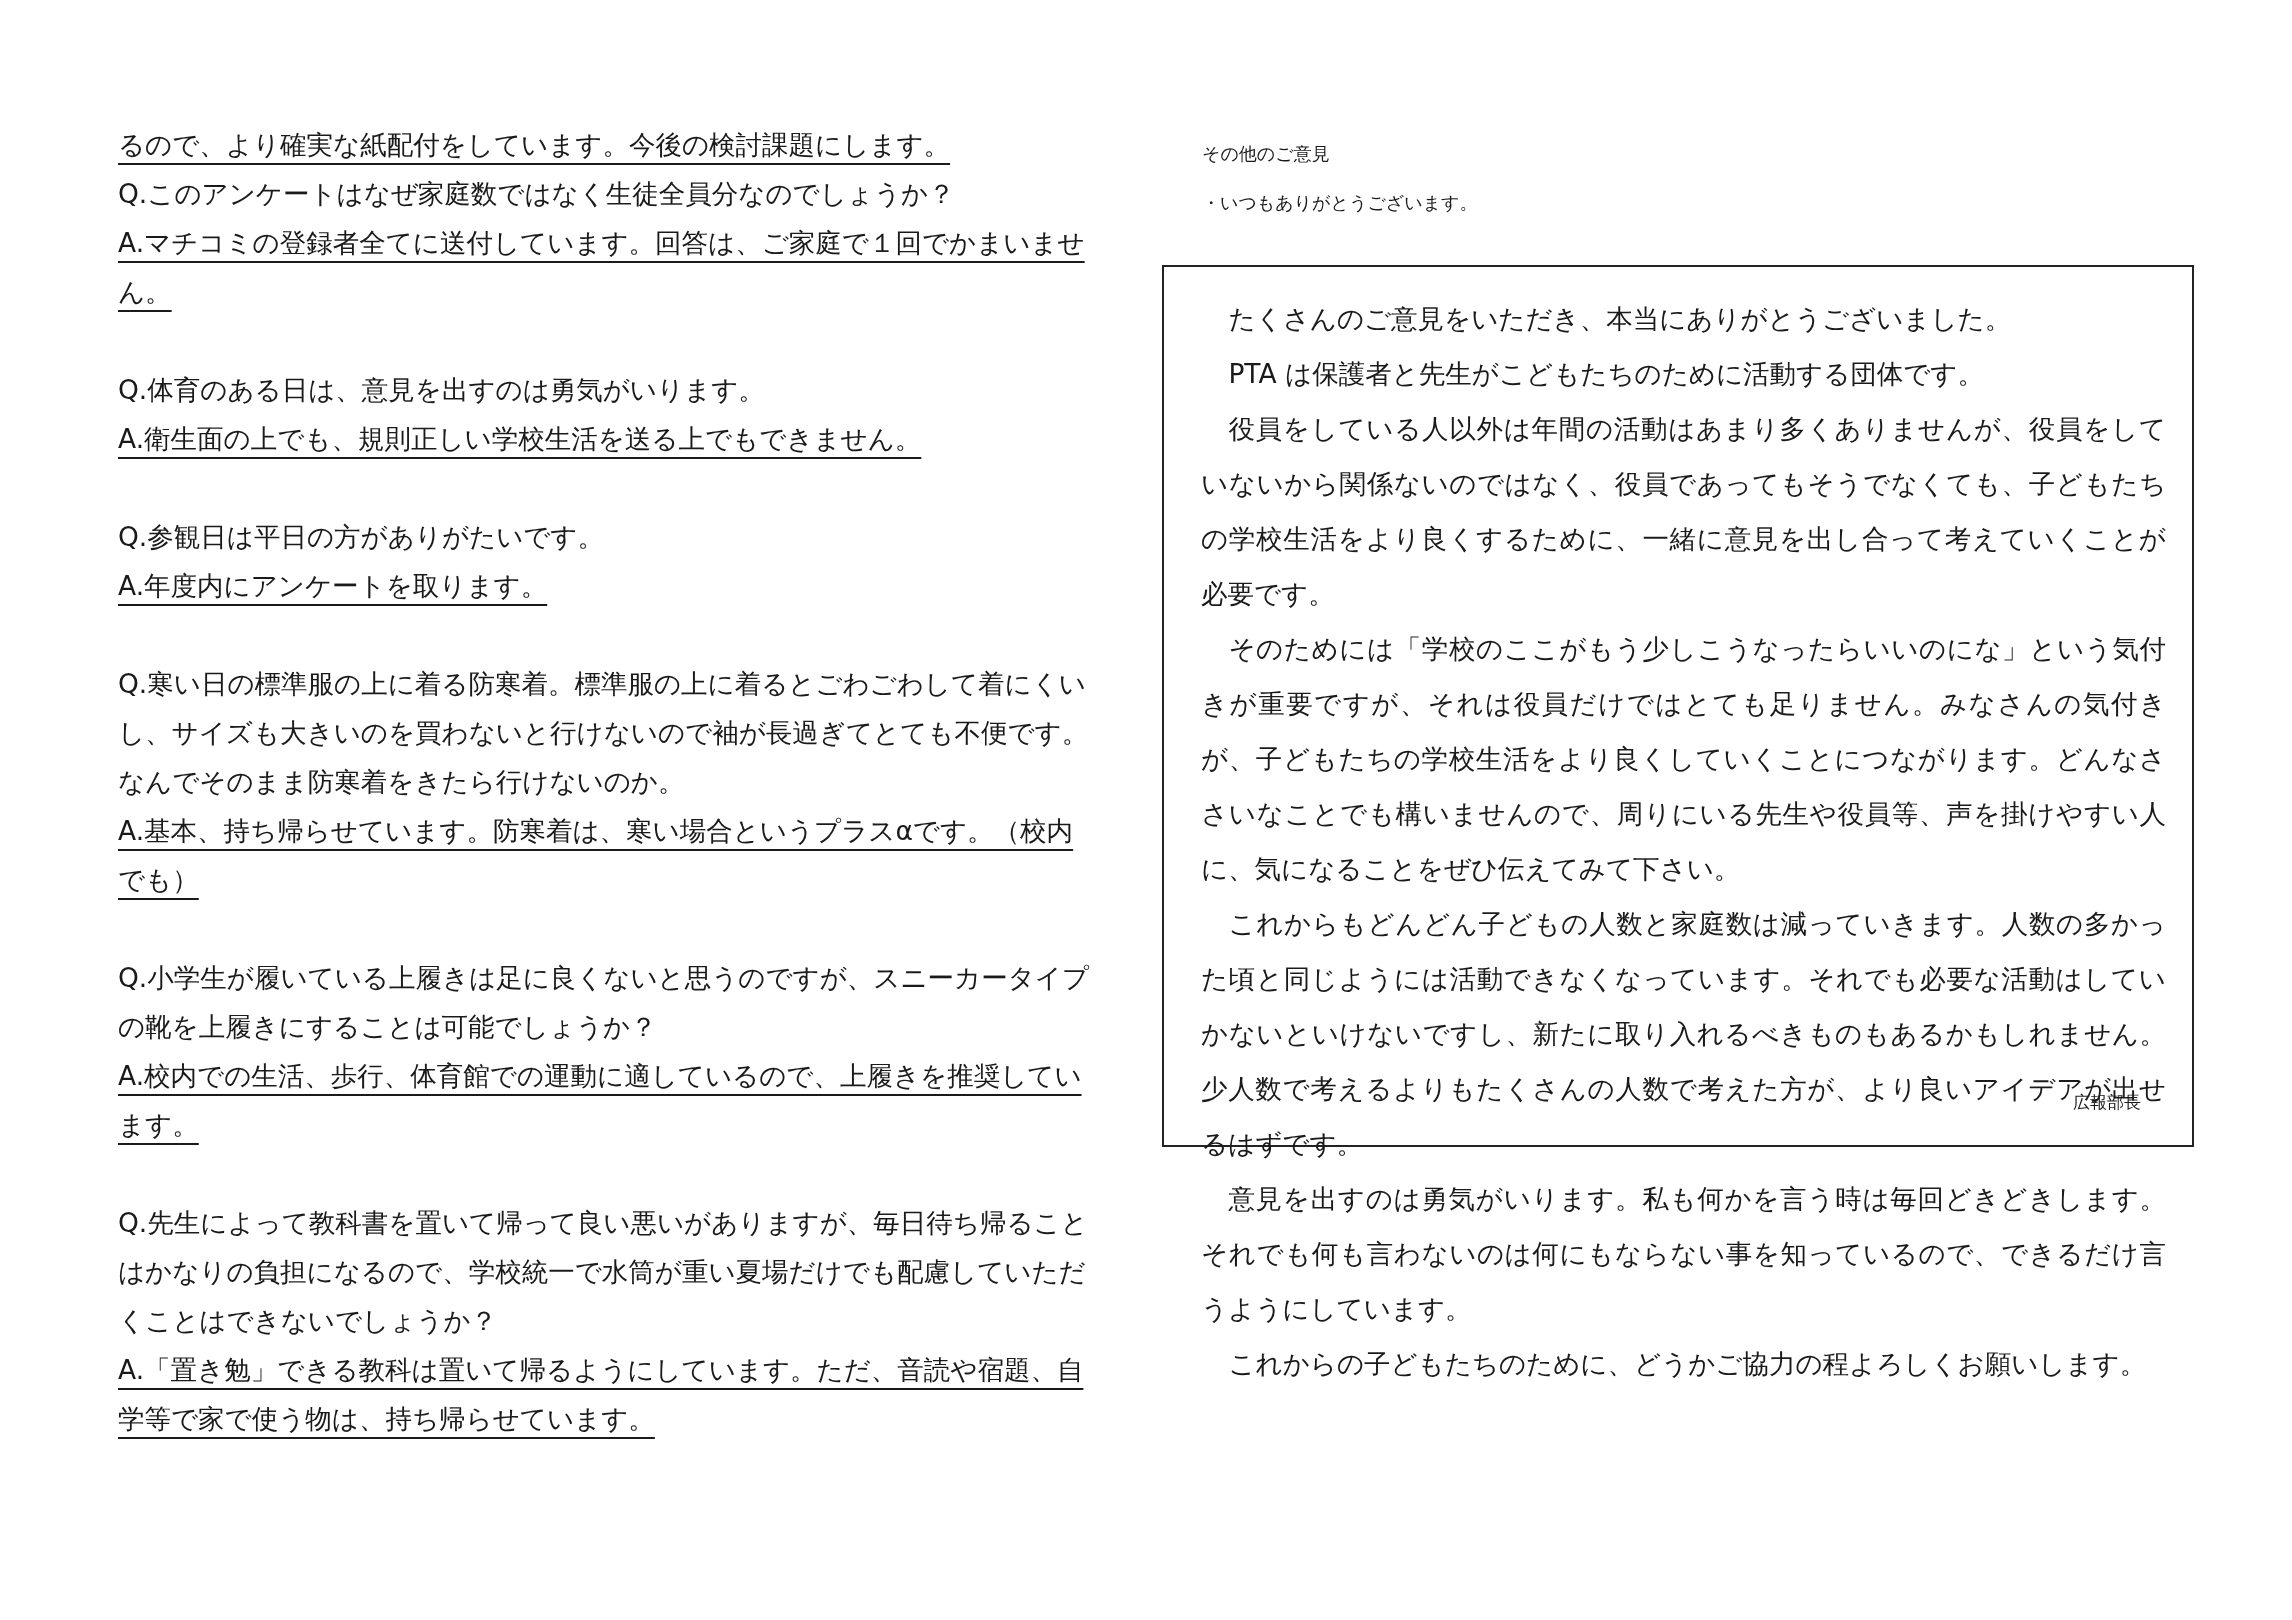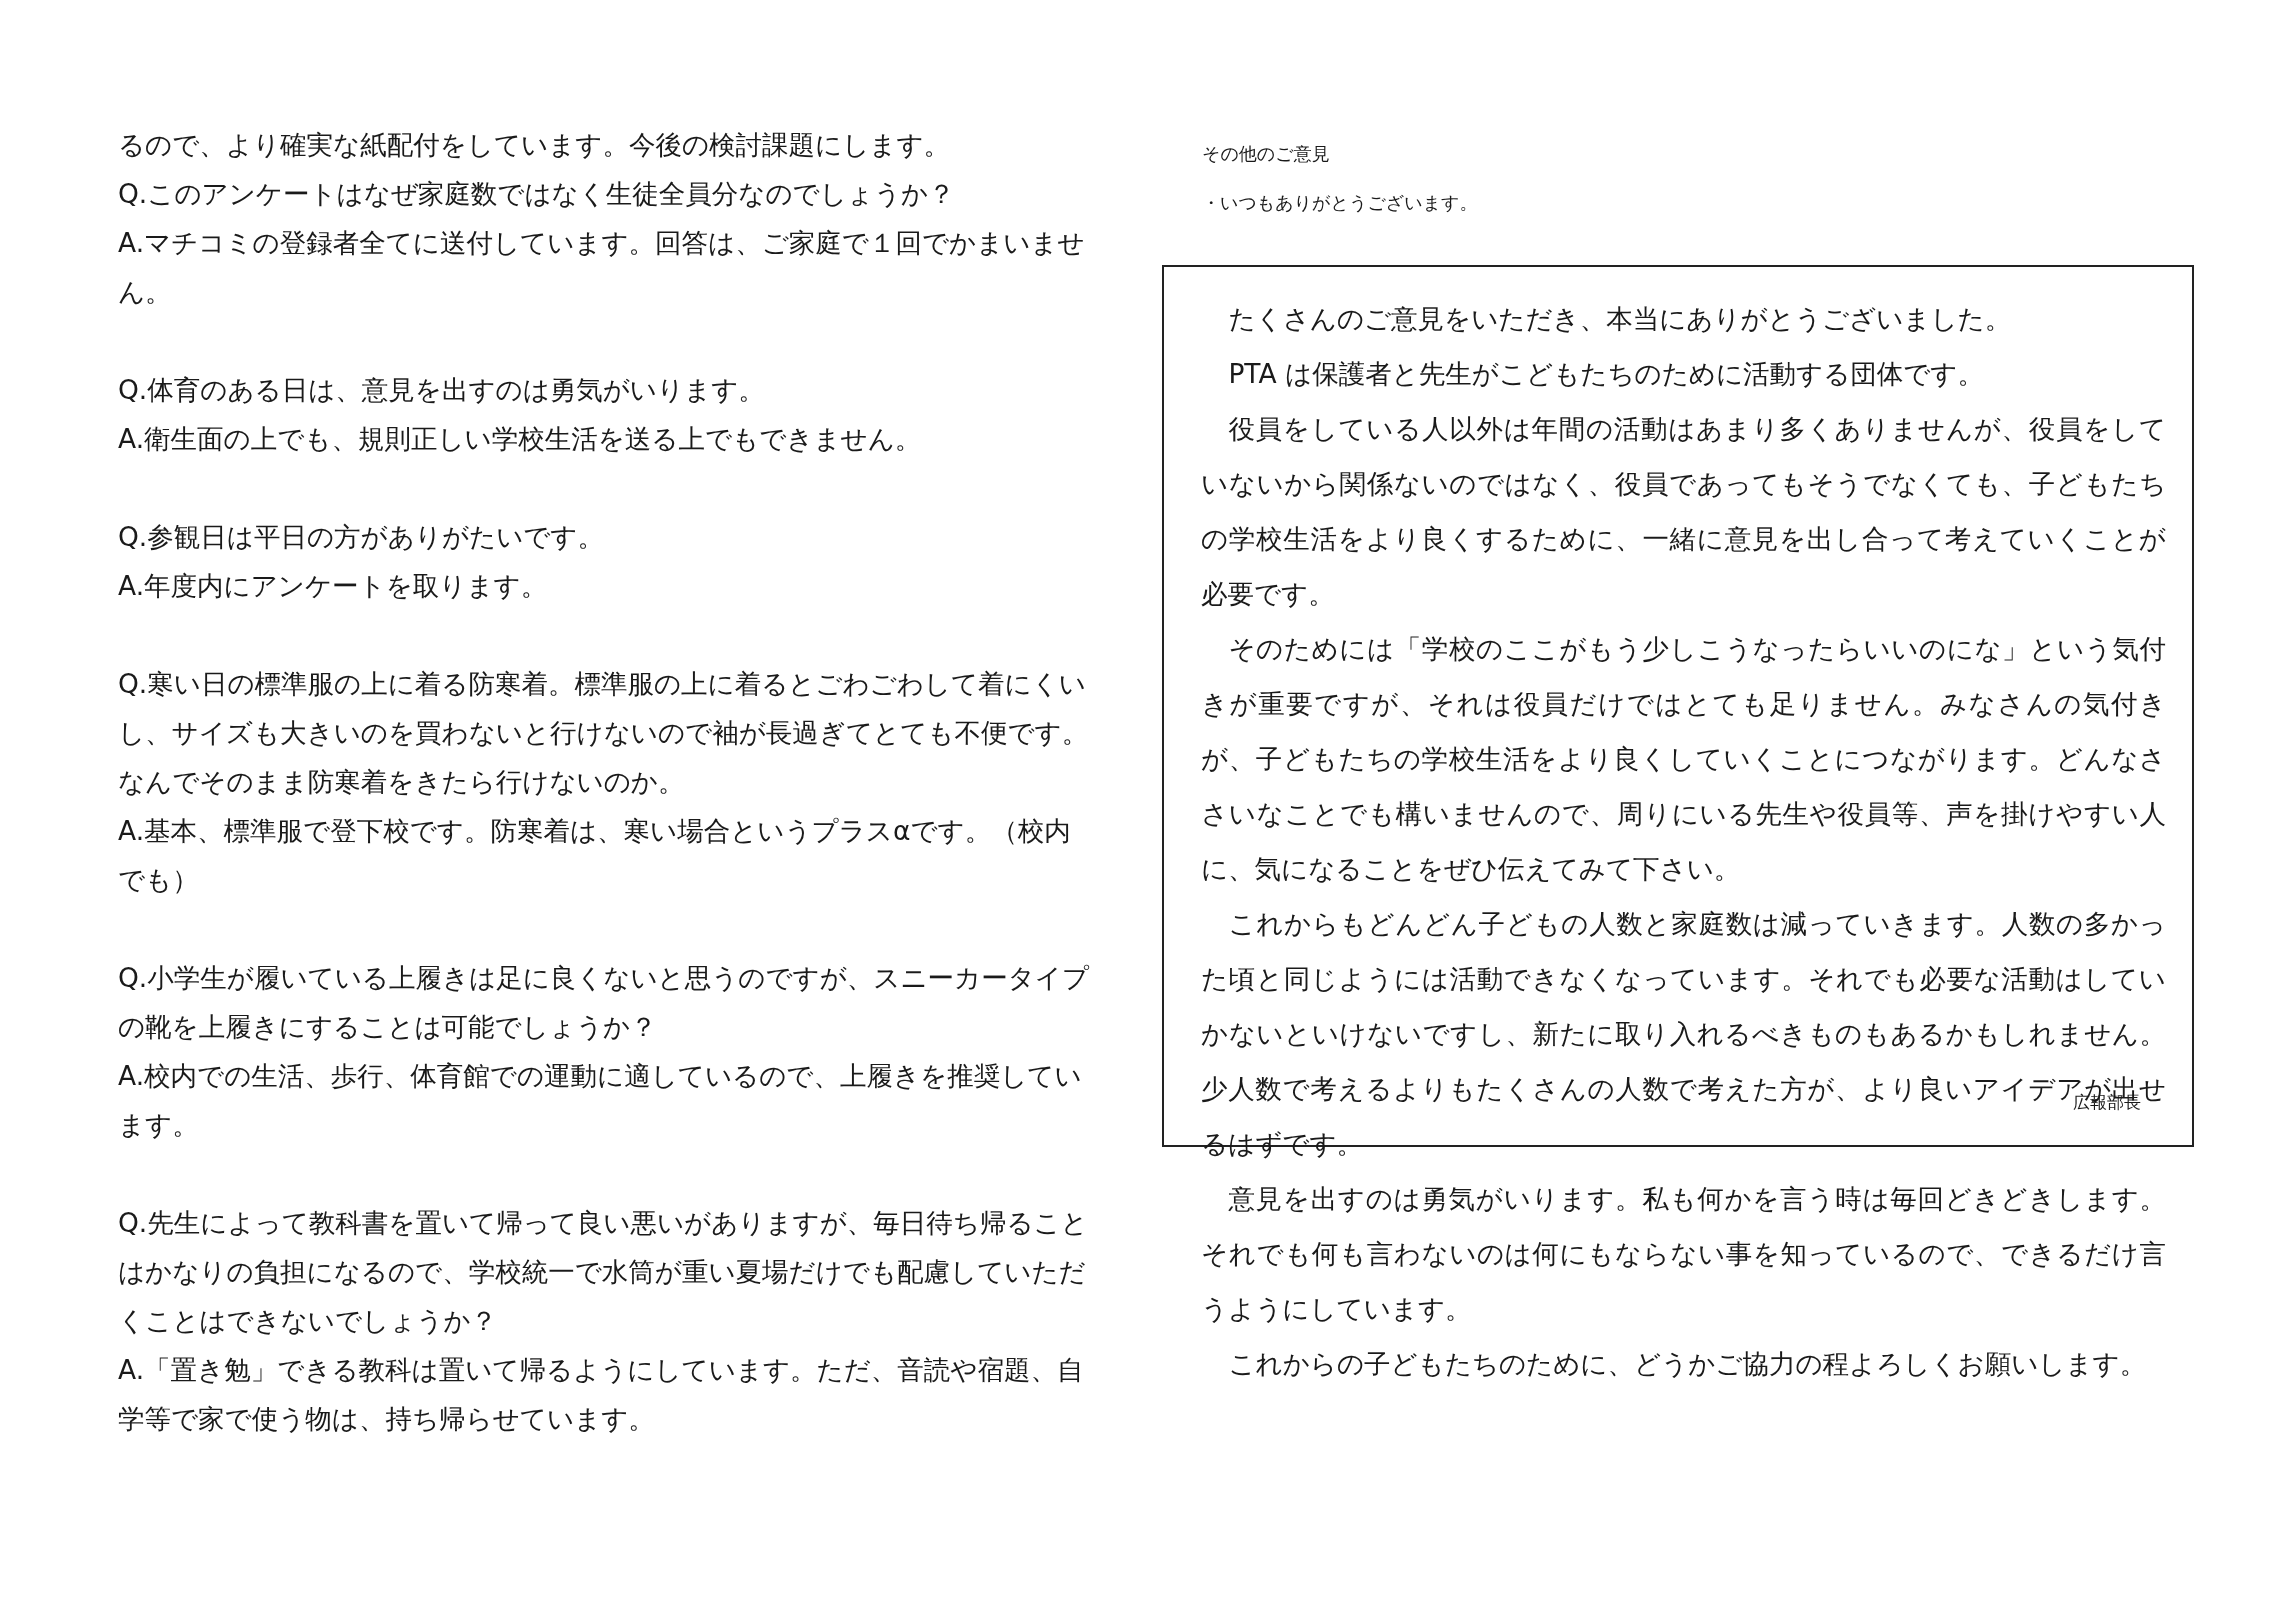--- a/index.html
+++ b/index.html
@@ -6,21 +6,21 @@
   body {
     width:2293px; height:1620px; position:relative; overflow:hidden;
     font-family:"DejaVu Sans", "Liberation Sans", sans-serif;
     color:#1a1a1a;
   }
   .col-left {
     position:absolute; left:118px; top:120px; width:990px;
     font-size:26.5px; line-height:49px;
   }
   .line { white-space:nowrap; height:49px; }
-  .ans { text-underline-offset:8.8px; text-decoration-thickness:2px; }
+  .ans { text-decoration:underline; text-underline-offset:8.8px; text-decoration-thickness:2px; }
   .gap { height:49px; }
   .indent { padding-left:27.4px; }
   .col-right {
     position:absolute; left:1202px; top:129px; width:990px;
     font-size:18px; line-height:49px;
   }
   .box {
     position:absolute; left:1162px; top:265px; width:1032px; height:882px;
     border:2.9px solid #222; box-sizing:border-box;
   }
@@ -49,21 +49,21 @@
   <div class="line ans">A.衛生面の上でも、規則正しい学校生活を送る上でもできません。</div>
   <div class="gap"></div>
 
   <div class="line">Q.参観日は平日の方がありがたいです。</div>
   <div class="line ans">A.年度内にアンケートを取ります。</div>
   <div class="gap"></div>
 
   <div class="line">Q.寒い日の標準服の上に着る防寒着。標準服の上に着るとごわごわして着にくい</div>
   <div class="line">し、サイズも大きいのを買わないと行けないので袖が長過ぎてとても不便です。</div>
   <div class="line">なんでそのまま防寒着をきたら行けないのか。</div>
-  <div class="line ans">A.基本、標準服で登下校です。防寒着は、寒い場合というプラスαです。（校内</div>
+  <div class="line ans">A.基本、持ち帰らせています。防寒着は、寒い場合というプラスαです。（校内</div>
   <div class="line ans">でも）</div>
   <div class="gap"></div>
 
   <div class="line">Q.小学生が履いている上履きは足に良くないと思うのですが、スニーカータイプ</div>
   <div class="line">の靴を上履きにすることは可能でしょうか？</div>
   <div class="line ans">A.校内での生活、歩行、体育館での運動に適しているので、上履きを推奨してい</div>
   <div class="line ans">ます。</div>
   <div class="gap"></div>
 
   <div class="line">Q.先生によって教科書を置いて帰って良い悪いがありますが、毎日待ち帰ること</div>

